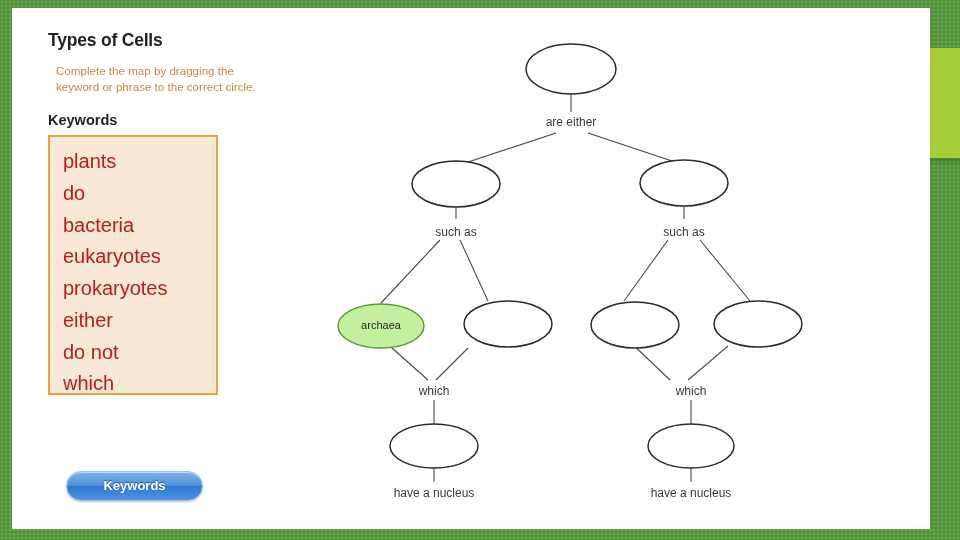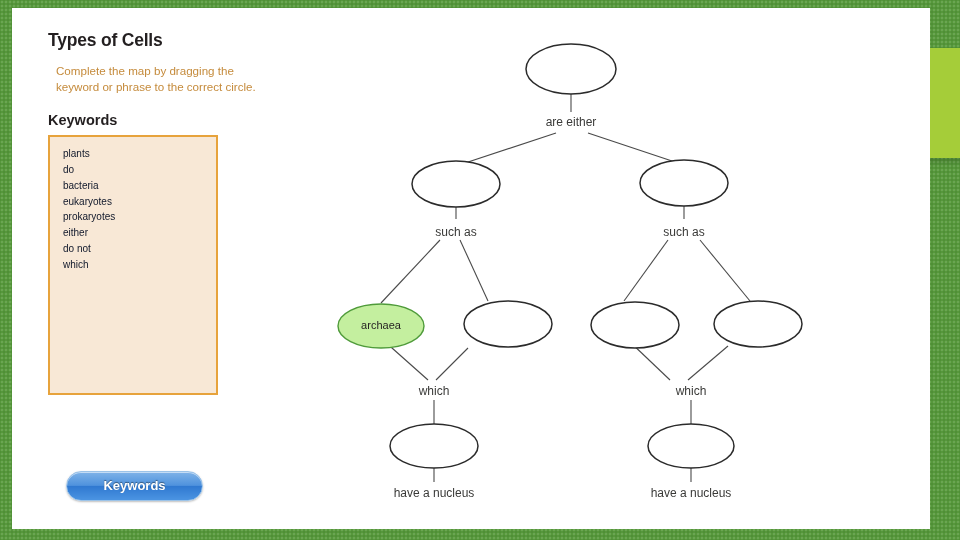--- a/index.html
+++ b/index.html
@@ -61,22 +61,22 @@
     margin: 0 0 7px 0;
   }
   #keywords-box {
     width: 170px;
     height: 260px;
     border: 2px solid #e7a33c;
     background: #f8e8d6;
     padding: 9px 0 0 13px;
   }
   .keyword {
-    font-size: 10px;
-    color: #0f172a;
+    font-size: 20px;
+    color: #b91c1c;
     line-height: 1.59;
     cursor: move;
     width: max-content;
   }
   
   #restart-button {
     position: absolute;
     left: 54px; top: 463px;
     width: 137px; height: 30px;
     border-radius: 16px;

